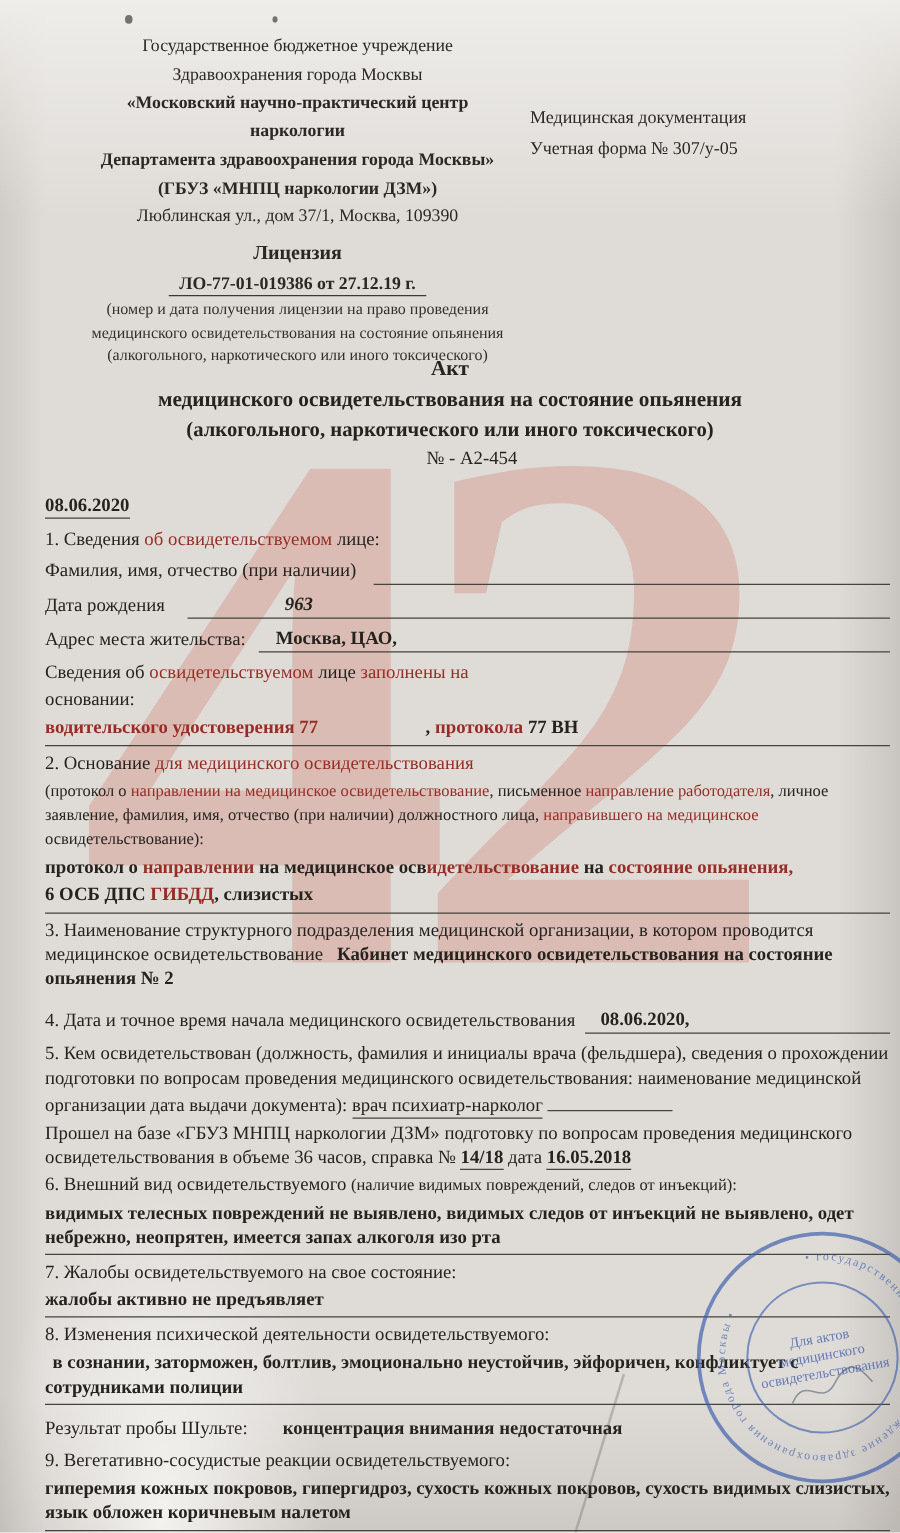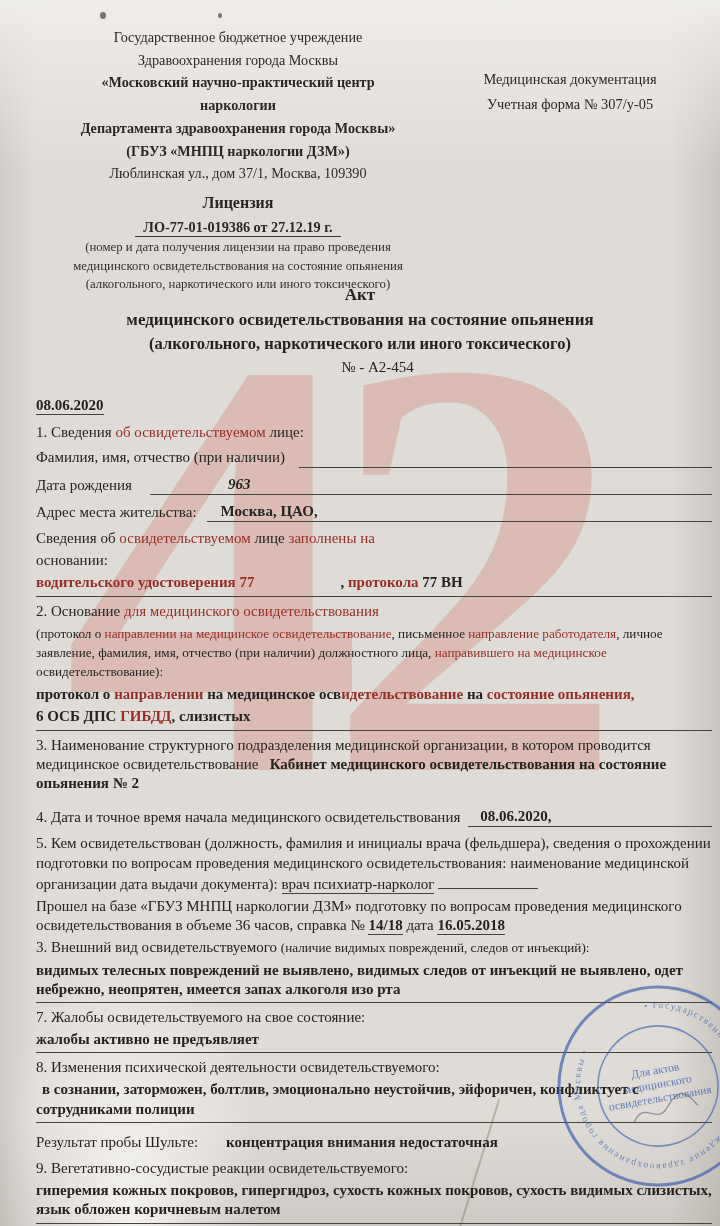--- a/index.html
+++ b/index.html
@@ -21,21 +21,21 @@
     font:bold 600px/1 "Liberation Serif", serif;
     color:rgba(198,62,46,0.20);letter-spacing:-38px;white-space:nowrap;
   }
   
   .hdr-left{position:absolute;top:26px;left:14px;width:448px;text-align:center;z-index:2;}
   .hl{font-size:14.2px;line-height:1.6;color:#2b2824;}
   .hl.b{font-weight:bold;}
   .hl.big{font-size:16px;margin-top:5px;}
   .hl.sm{font-size:12.8px;line-height:1.45;color:#33302b;}
   .u2{border-bottom:1.7px solid #3c3935;padding:0 8px 1px;}
-  .hdr-right{position:absolute;top:67px;left:424px;width:292px;text-align:center;
+  .hdr-right{position:absolute;top:82px;left:424px;width:292px;
     font-size:14.4px;line-height:1.75;color:#2b2824;z-index:2;}
   
   .title{position:absolute;top:283px;left:0;width:100%;text-align:center;z-index:2;}
   .t1{font-weight:bold;font-size:17px;line-height:1.45;}
   .t2{font-weight:bold;font-size:17px;line-height:1.45;}
   .t3{font-weight:bold;font-size:16.5px;line-height:1.45;}
   .t4{font-weight:normal;font-size:15px;line-height:1.55;margin-left:35px;}
   
   .body{position:absolute;top:396px;left:36px;width:676px;z-index:2;}
   .ln{position:relative;font-size:15px;line-height:1.28;margin:0 0 3px 0;}
@@ -119,21 +119,21 @@
       <div class="ln p" style="margin-top: 4px;"><span class="b">протокол о </span><span class="b r">направлении</span><span class="b"> на медицинское осв</span><span class="b r">идетельствование</span><span class="b"> на </span><span class="b r">состояние опьянения,</span></div>
       <div class="ln p rule"><span class="b">6 ОСБ ДПС </span><span class="b r">ГИБДД</span><span class="b">, слизистых</span></div>
       <div class="ln p"><span class="">3. Наименование структурного подразделения медицинской организации, в котором проводится медицинское освидетельствование&nbsp;&nbsp;&nbsp;</span><span class="b">Кабинет медицинского освидетельствования на состояние опьянения № 2</span></div>
       <div class="ln f" style="margin-top: 14px;">
         <span class="">4. Дата и точное время начала медицинского освидетельствования</span>
         <span class="blank" style="width: 8px;"></span>
         <span class="b fill" style="padding-left: 12px;">08.06.2020,</span>
       </div>
       <div class="ln p"><span class="">5. Кем освидетельствован (должность, фамилия и инициалы врача (фельдшера), сведения о прохождении подготовки по вопросам проведения медицинского освидетельствования: наименование медицинской организации дата выдачи документа): </span><span class="u">врач психиатр-нарколог</span><span class=""> </span><span class="u blank" style="width: 100px;"></span></div>
       <div class="ln p"><span class="">Прошел на базе «ГБУЗ МНПЦ наркологии ДЗМ» подготовку по вопросам проведения медицинского освидетельствования в объеме 36 часов, справка № </span><span class="b u">14/18</span><span class="">  дата </span><span class="b u">16.05.2018</span></div>
-      <div class="ln p"><span class="">3. Внешний вид освидетельствуемого </span><span class="sm">(наличие видимых повреждений, следов от инъекций):</span></div>
+      <div class="ln p"><span class="">6. Внешний вид освидетельствуемого </span><span class="sm">(наличие видимых повреждений, следов от инъекций):</span></div>
       <div class="ln p rule"><span class="b">видимых телесных повреждений не выявлено, видимых следов от инъекций не выявлено, одет небрежно, неопрятен, имеется запах алкоголя изо рта</span></div>
       <div class="ln p"><span class="">7. Жалобы освидетельствуемого на свое состояние:</span></div>
       <div class="ln p rule"><span class="b">жалобы активно не предъявляет</span></div>
       <div class="ln p"><span class="">8. Изменения психической деятельности освидетельствуемого:</span></div>
       <div class="ln p rule"><span class="b" style="padding-left: 6px;">в сознании, заторможен, болтлив, эмоционально неустойчив, эйфоричен, конфликтует с сотрудниками полиции</span></div>
       <div class="ln f" style="margin-top: 10px;">
         <span class="">Результат пробы Шульте:</span>
         <span class="blank" style="width: 28px;"></span>
         <span class="b">концентрация внимания недостаточная</span>
       </div>

